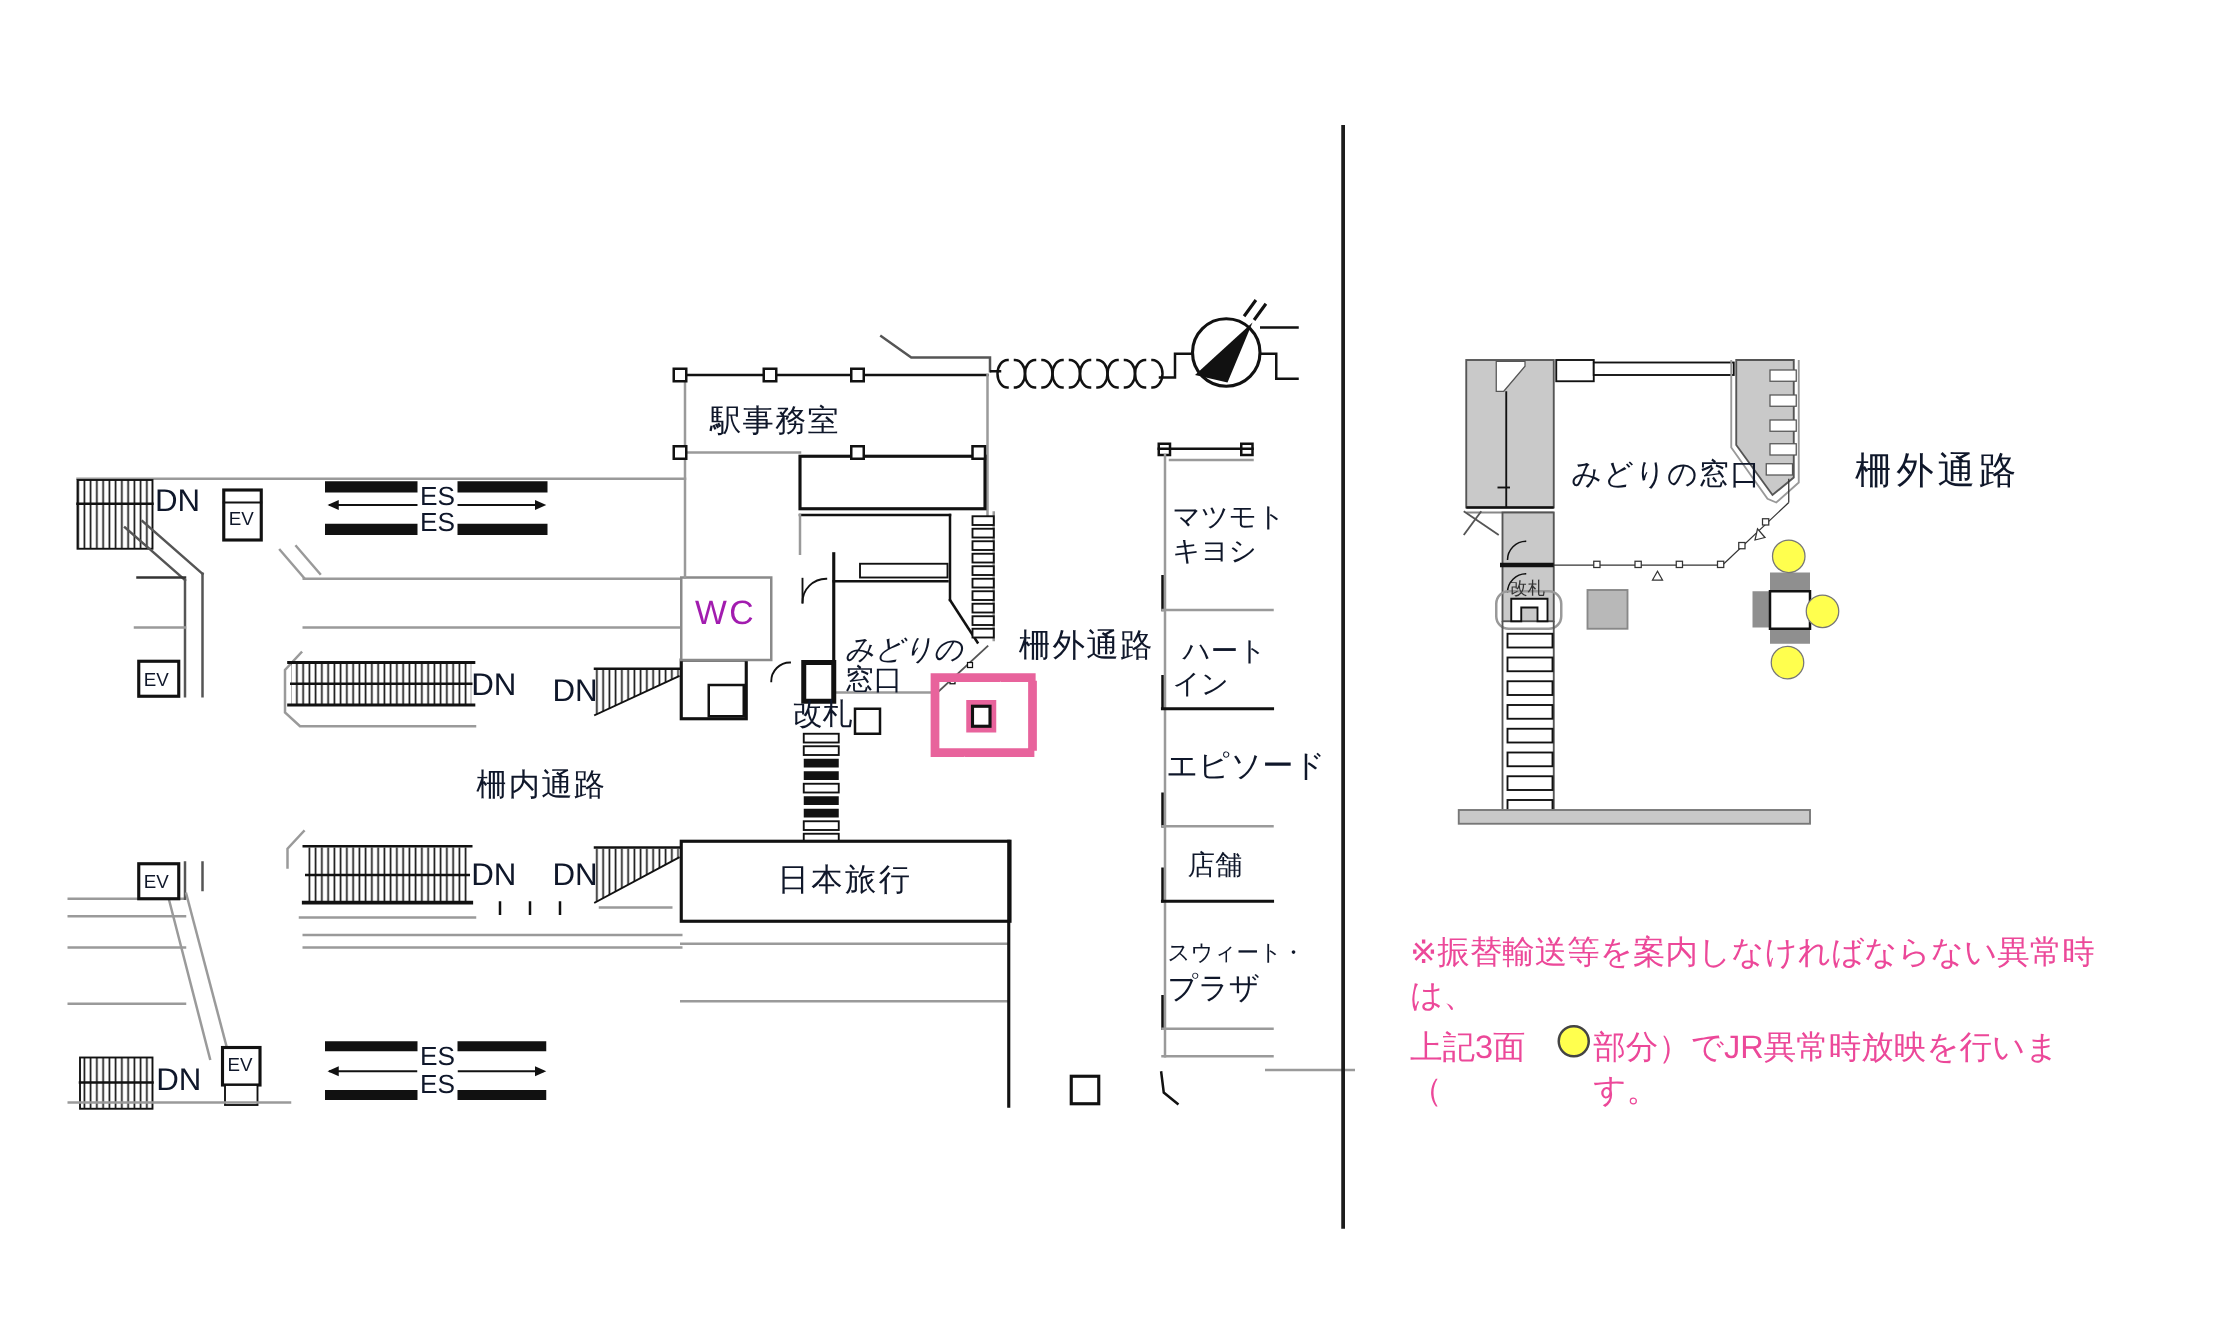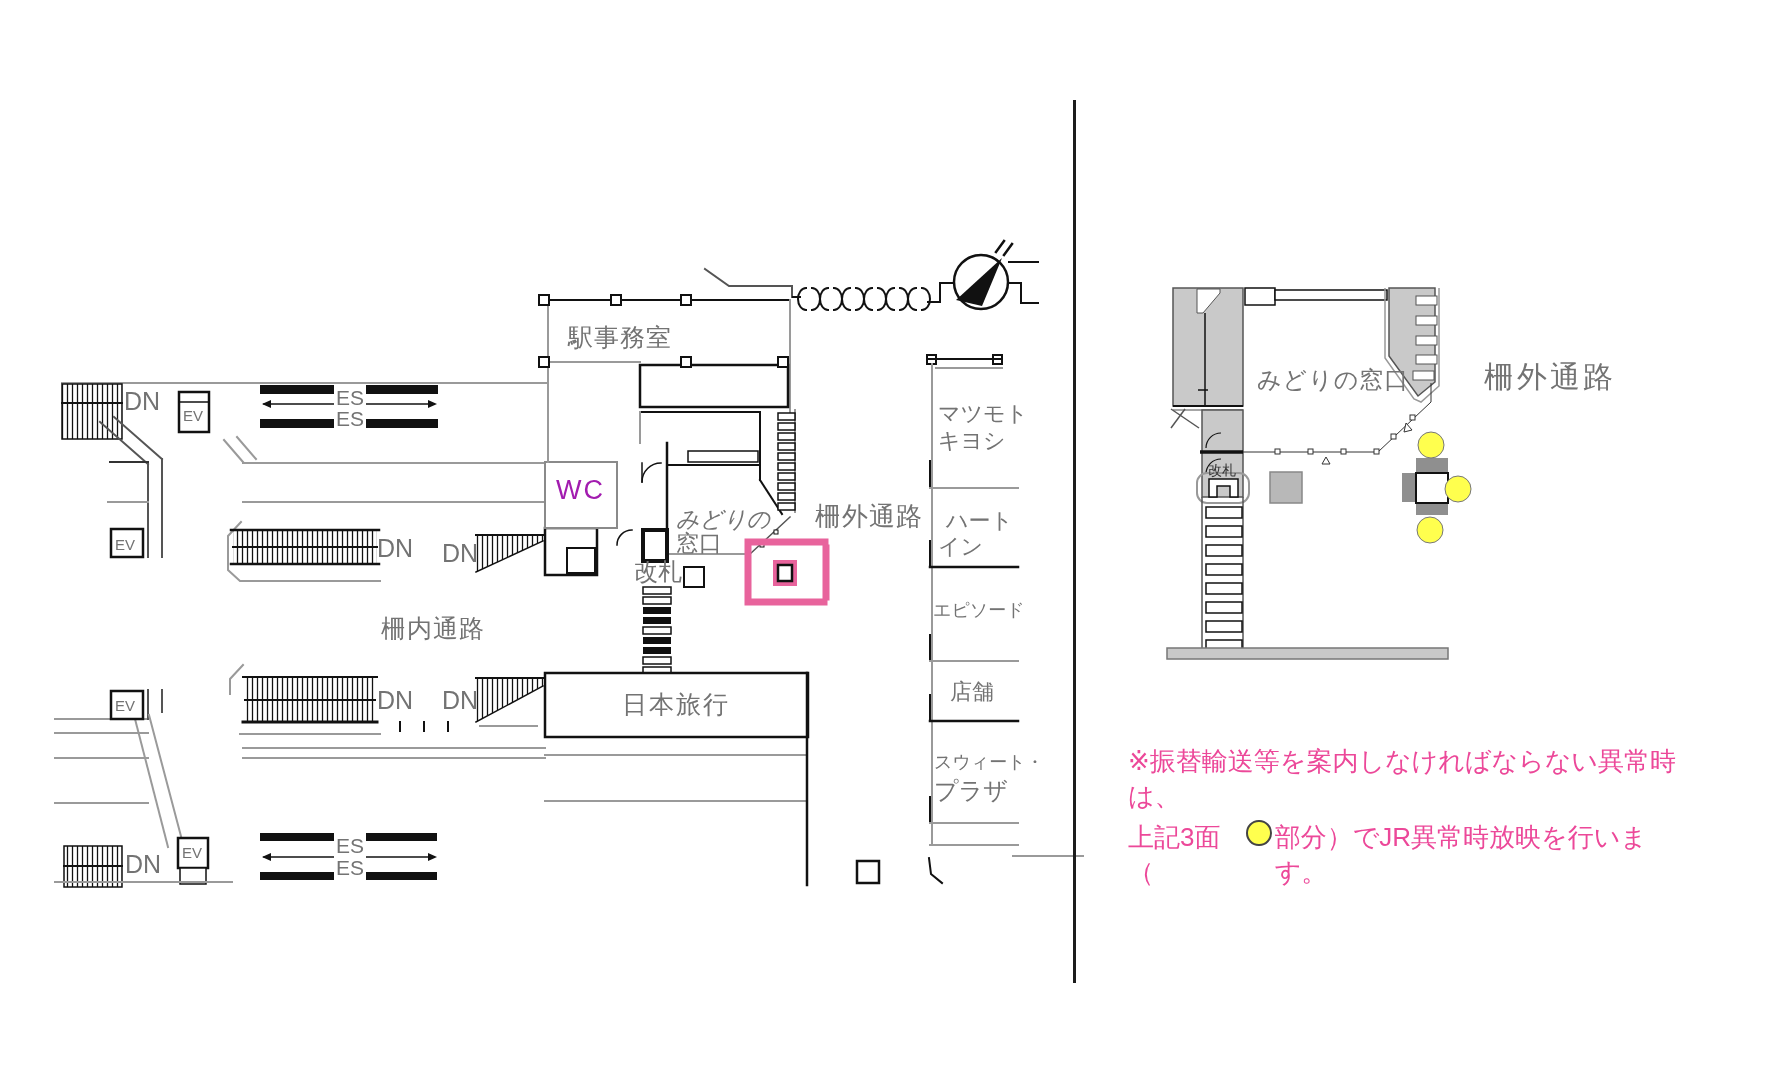--- a/index.html
+++ b/index.html
@@ -2,21 +2,21 @@
 <html><head>
 <meta charset="utf-8">
 <style>
   html,body{margin:0;padding:0;}
   body{
     width:1776px;height:1072px;position:relative;background:#ffffff;overflow:hidden;
     font-family:"Liberation Sans","DejaVu Sans",sans-serif;color:#1a1a1a;
   }
   .stage{position:absolute;inset:0;}
   svg.linework{position:absolute;left:0;top:0;}
-  .lbl{position:absolute;line-height:1;white-space:nowrap;color:#737373;}
+  .lbl{position:absolute;line-height:1;white-space:nowrap;color:#0f172a;}
   .es{background:#fff;padding:3px 2px;text-align:center;}
   .divider{position:absolute;left:1073px;top:100px;width:3px;height:883px;background:#1c1c1c;}
   .title{position:absolute;left:1158px;top:160px;display:flex;align-items:center;gap:13px;}
   .title .sq{width:28px;height:28px;background:#000;margin-top:6px;}
   .title .txt{font-size:46px;font-weight:bold;letter-spacing:2px;color:#000;}
   .note{position:absolute;left:1128px;top:744px;width:560px;font-size:26px;color:#ec4899;}
   .note .row{display:flex;align-items:flex-start;margin-top:6px;}
   .note .dot{display:inline-block;width:22px;height:22px;border-radius:50%;
     background:#ffff4e;border:2px solid #444;margin:0 3px;}
 </style>
@@ -353,21 +353,21 @@
 
 <div class="lbl" style="left:125px;top:852px;font-size:25px;">DN</div>
 <div class="lbl" style="left:182px;top:845px;font-size:15px;">EV</div>
 <div class="lbl es" style="left:334px;top:832px;font-size:21px;">ES</div>
 <div class="lbl es" style="left:334px;top:854px;font-size:21px;">ES</div>
 
 <div class="lbl" style="left:938px;top:403px;font-size:22px;">マツモト</div>
 <div class="lbl" style="left:938px;top:430px;font-size:22px;">キヨシ</div>
 <div class="lbl" style="left:946px;top:510px;font-size:22px;">ハート</div>
 <div class="lbl" style="left:938px;top:536px;font-size:22px;">イン</div>
-<div class="lbl" style="left:933px;top:601px;font-size:18px;">エピソード</div>
+<div class="lbl" style="left:933px;top:601px;font-size:25px;">エピソード</div>
 <div class="lbl" style="left:950px;top:681px;font-size:22px;">店舗</div>
 <div class="lbl" style="left:934px;top:753px;font-size:18px;">スウィート・</div>
 <div class="lbl" style="left:934px;top:751px;font-size:24px;margin-top:28px;">プラザ</div>
 
 
 <div class="lbl" style="left:1257px;top:368px;font-size:24px;letter-spacing:1px;">みどりの窓口</div>
 <div class="lbl" style="left:1208px;top:463px;font-size:14px;color:#333;">改札</div>
 <div class="lbl" style="left:1484px;top:362px;font-size:30px;letter-spacing:3px;">柵外通路</div>
 
 <div class="note">

